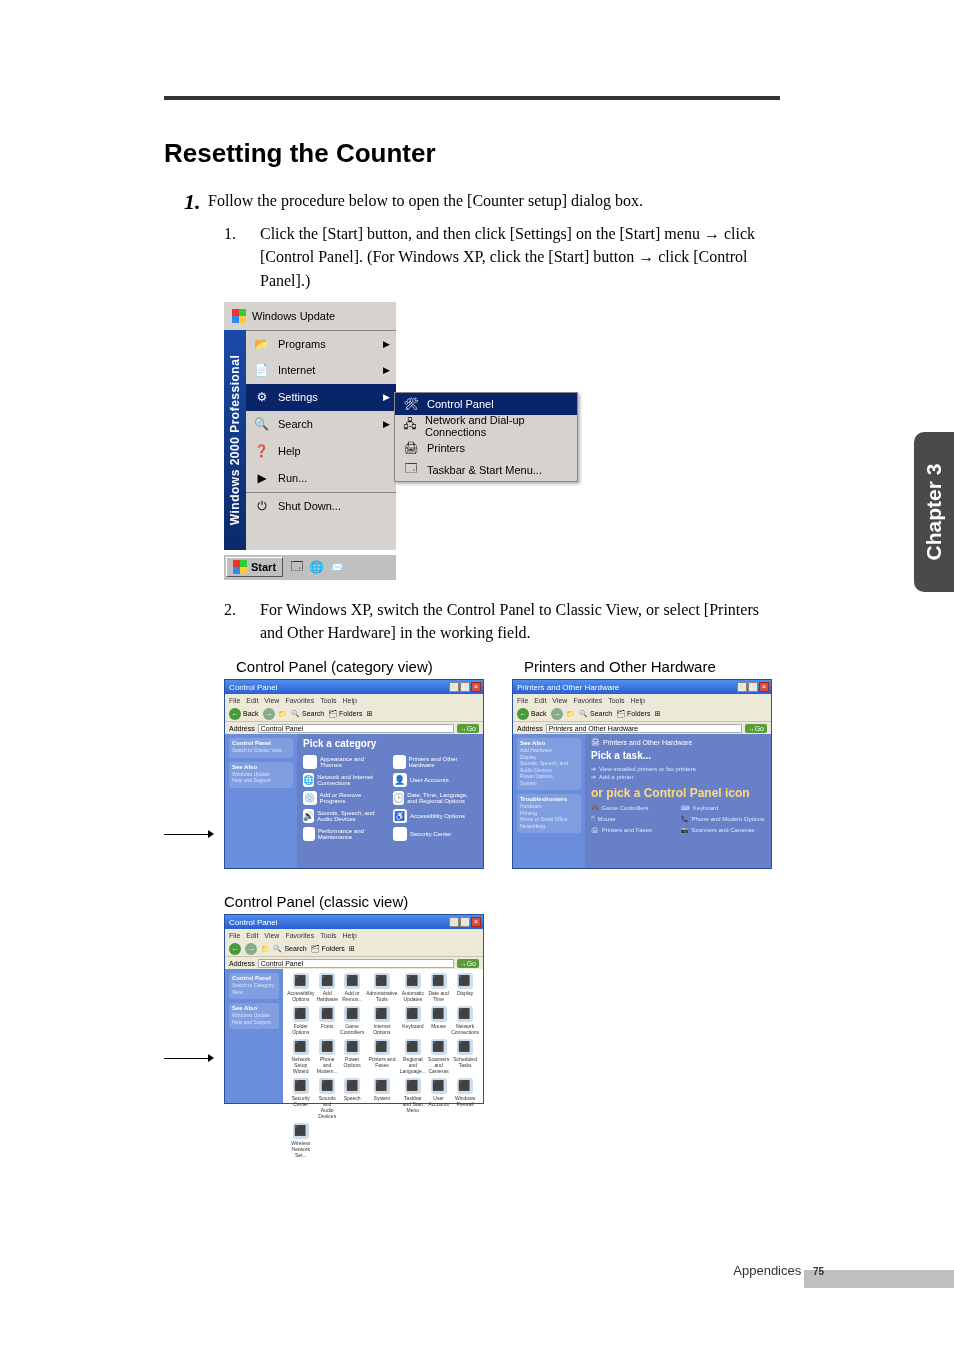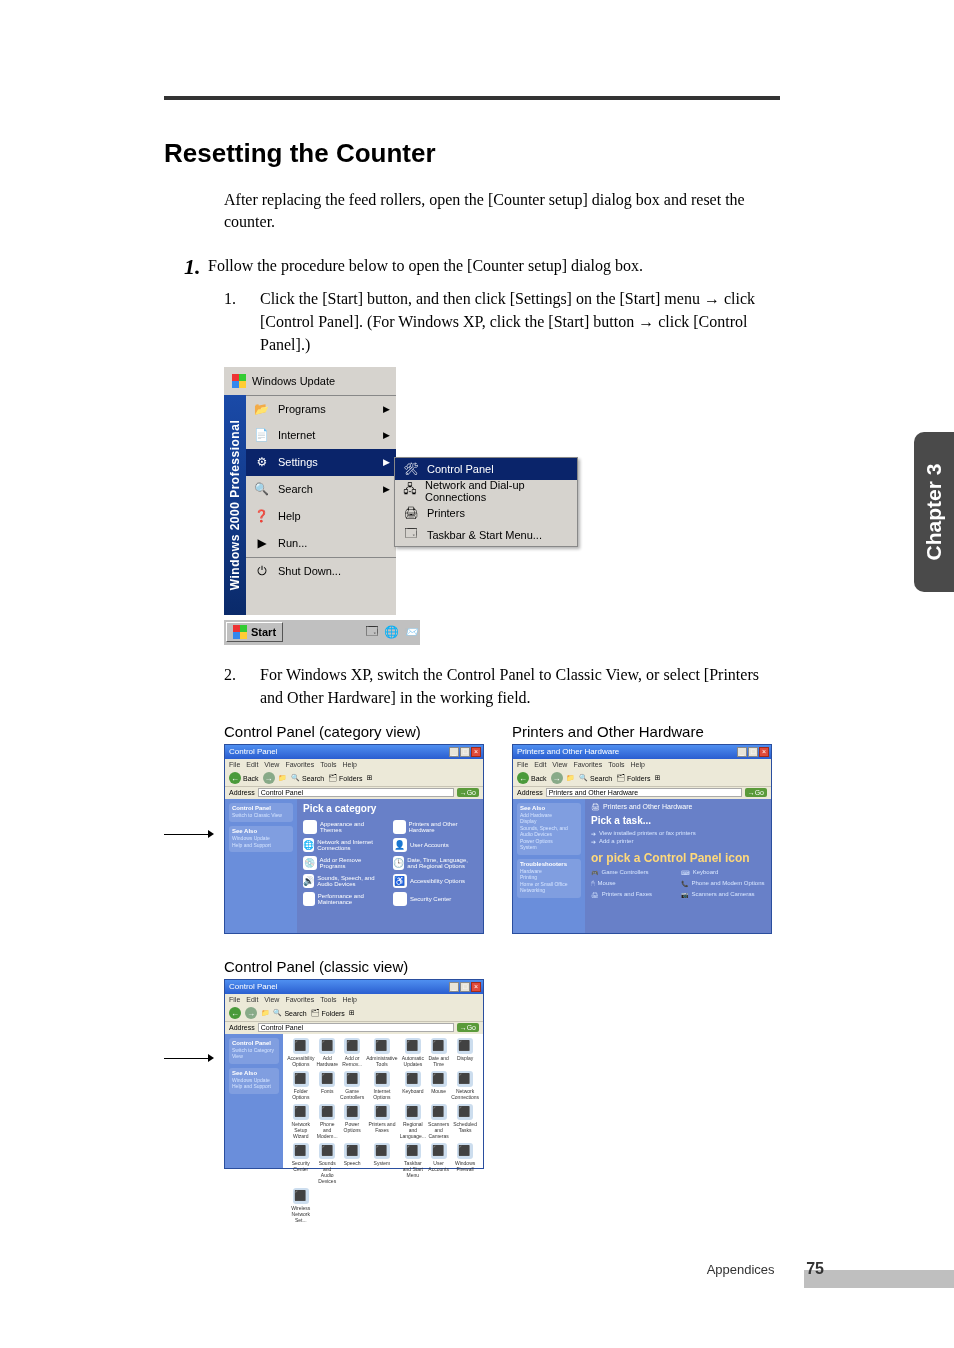--- a/index.html
+++ b/index.html
@@ -144,25 +144,24 @@
     box-shadow: 2px 2px 3px rgba(0,0,0,0.3);
   }
   .sub-item {
     height: 22px; display: flex; align-items: center;
     padding: 0 8px; gap: 8px;
   }
   .sub-item.sel { background: #0a246a; color: #fff; }
   .taskbar {
     position: absolute;
     left: 0; bottom: 0;
-    width: 196px; height: 26px;
+    width: 172px; height: 26px;
     background: #c0c0c0;
     display: flex; align-items: center;
     border-top: 1px solid #fff;
-    justify-content: space-between;
   }
   .start-btn {
     margin: 2px; padding: 2px 6px;
     background: #c0c0c0;
     border: 1px solid; border-color: #fff #555 #555 #fff;
     font-weight: bold;
     font-size: 11px;
     display: flex; align-items: center; gap: 4px;
   }
   .qlaunch { display:flex; gap:4px; margin-left:4px;}
@@ -181,21 +180,21 @@
     margin: 4px 0 4px 60px;
   }
   .cp-row {
     margin-left: 60px;
     display: flex;
     gap: 20px;
     align-items: flex-start;
     margin-bottom: 24px;
   }
   .cp-col { flex:1; }
-  .cp-col .cap-label { margin-left: 0; }
+  .cp-col .cap-label { margin-left: 12px; }
   .cp-window, .cp-window2, .poh-window {
     width: 260px; height: 190px;
     border: 1px solid #2a4e9e;
     font-family: Tahoma, Arial, sans-serif;
     font-size: 8px;
     position: relative;
     background:#fff;
   }
   .titlebar {
     height: 14px;
@@ -250,21 +249,21 @@
   
   .footer {
     position:absolute;
     bottom: 70px;
     right: 130px;
     font-family: Arial, Helvetica, sans-serif;
     font-size: 13px;
     color:#333;
     text-align: right;
   }
-  .footer .pg { font-weight:bold; margin-left:28px; font-size:16px;}
+  .footer .pg { font-weight:bold; margin-left:8px; font-size:10px;}
   .footer-bar {
     position:absolute;
     bottom: 60px;
     right:0;
     width: 150px;
     height: 18px;
     background:#bfbfbf;
     z-index:-1;
   }
 </style>
@@ -274,21 +273,20 @@
 <div class="top-rule"></div>
 
 <div class="chapter-tab">
   <span>Chapter 3</span>
 </div>
 
 <div class="content">
 
   <h1 class="title">Resetting the Counter</h1>
 
-  <p class="intro">After replacing the feed rollers, open the [Counter setup] dialog box and reset the counter.</p>
 
   <div class="step-major">
     <span class="num-italic">1.</span>
     <span class="text">Follow the procedure below to open the [Counter setup] dialog box.</span>
   </div>
 
   <div class="sub-step">
     <span class="sub-num">1.</span>
     <span class="text" id="ss1">Click the [Start] button, and then click [Settings] on the [Start] menu <span class="arrow-glyph">→</span> click [Control Panel]. (For Windows XP, click the [Start] button <span class="arrow-glyph">→</span> click [Control Panel].)</span>
   </div>

